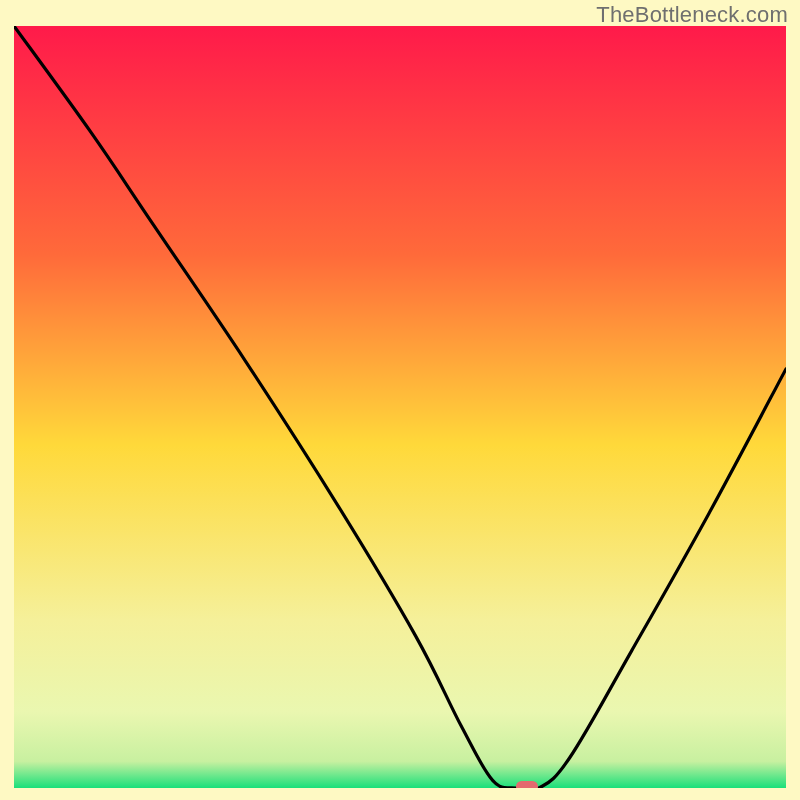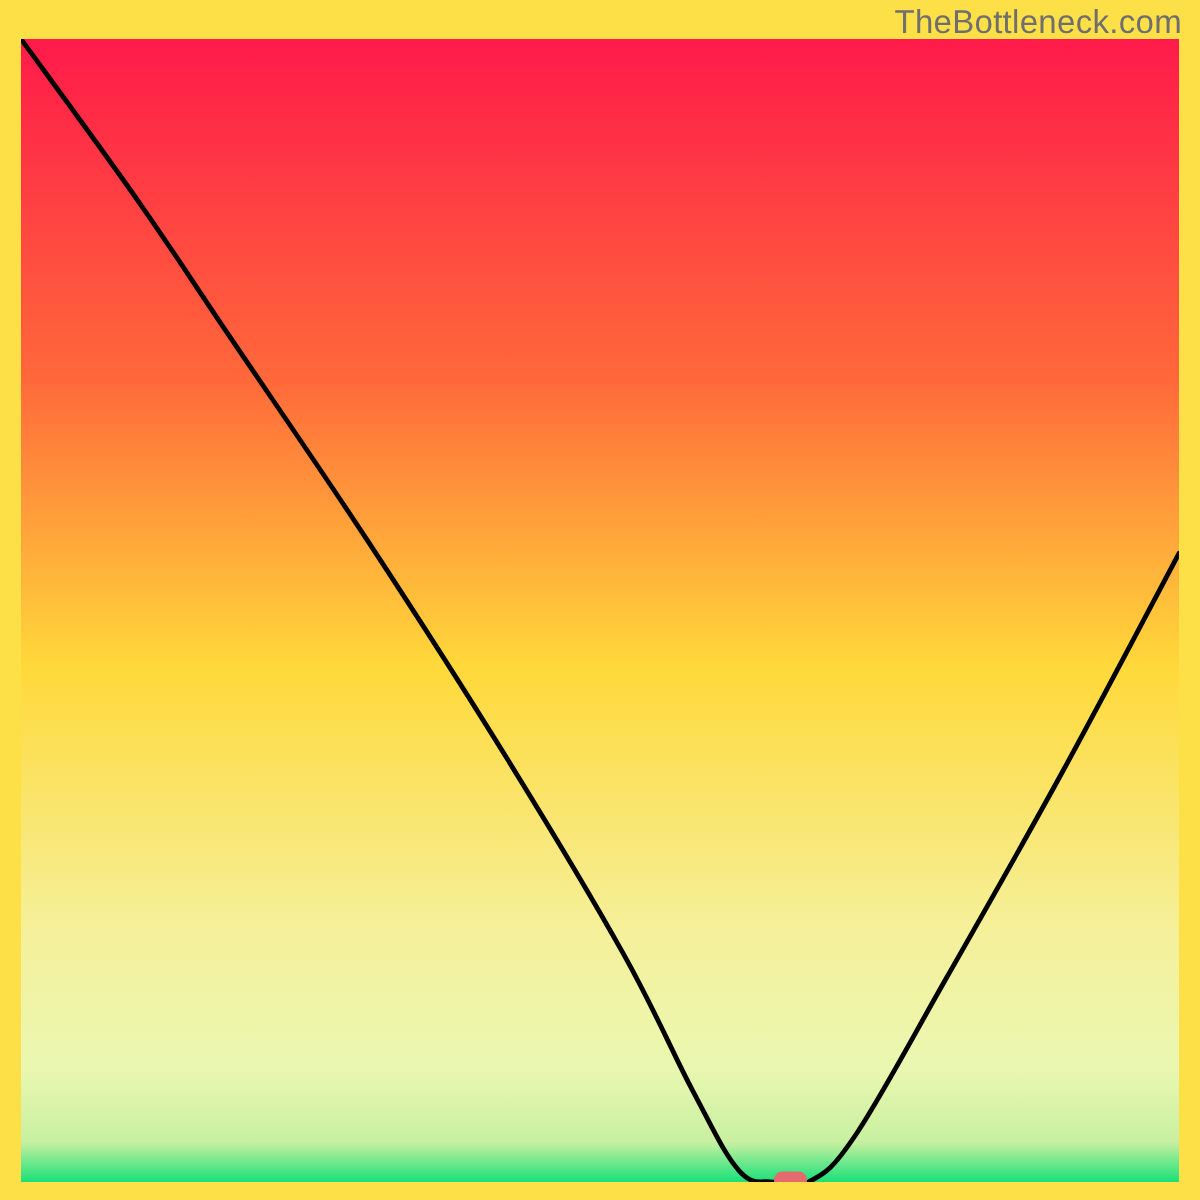--- a/index.html
+++ b/index.html
@@ -10,21 +10,21 @@
     background: #000;
     overflow: hidden;
     font-family: Arial, Helvetica, sans-serif;
   }
   .frame {
     position: absolute;
     top: 0;
     left: 0;
     width: 800px;
     height: 800px;
-    background: #fde047;
+    background: #fef9c3;
   }
   .plot-area {
     position: absolute;
     top: 26px;
     left: 14px;
     width: 772px;
     height: 762px;
     overflow: hidden;
   }
   .gradient {

